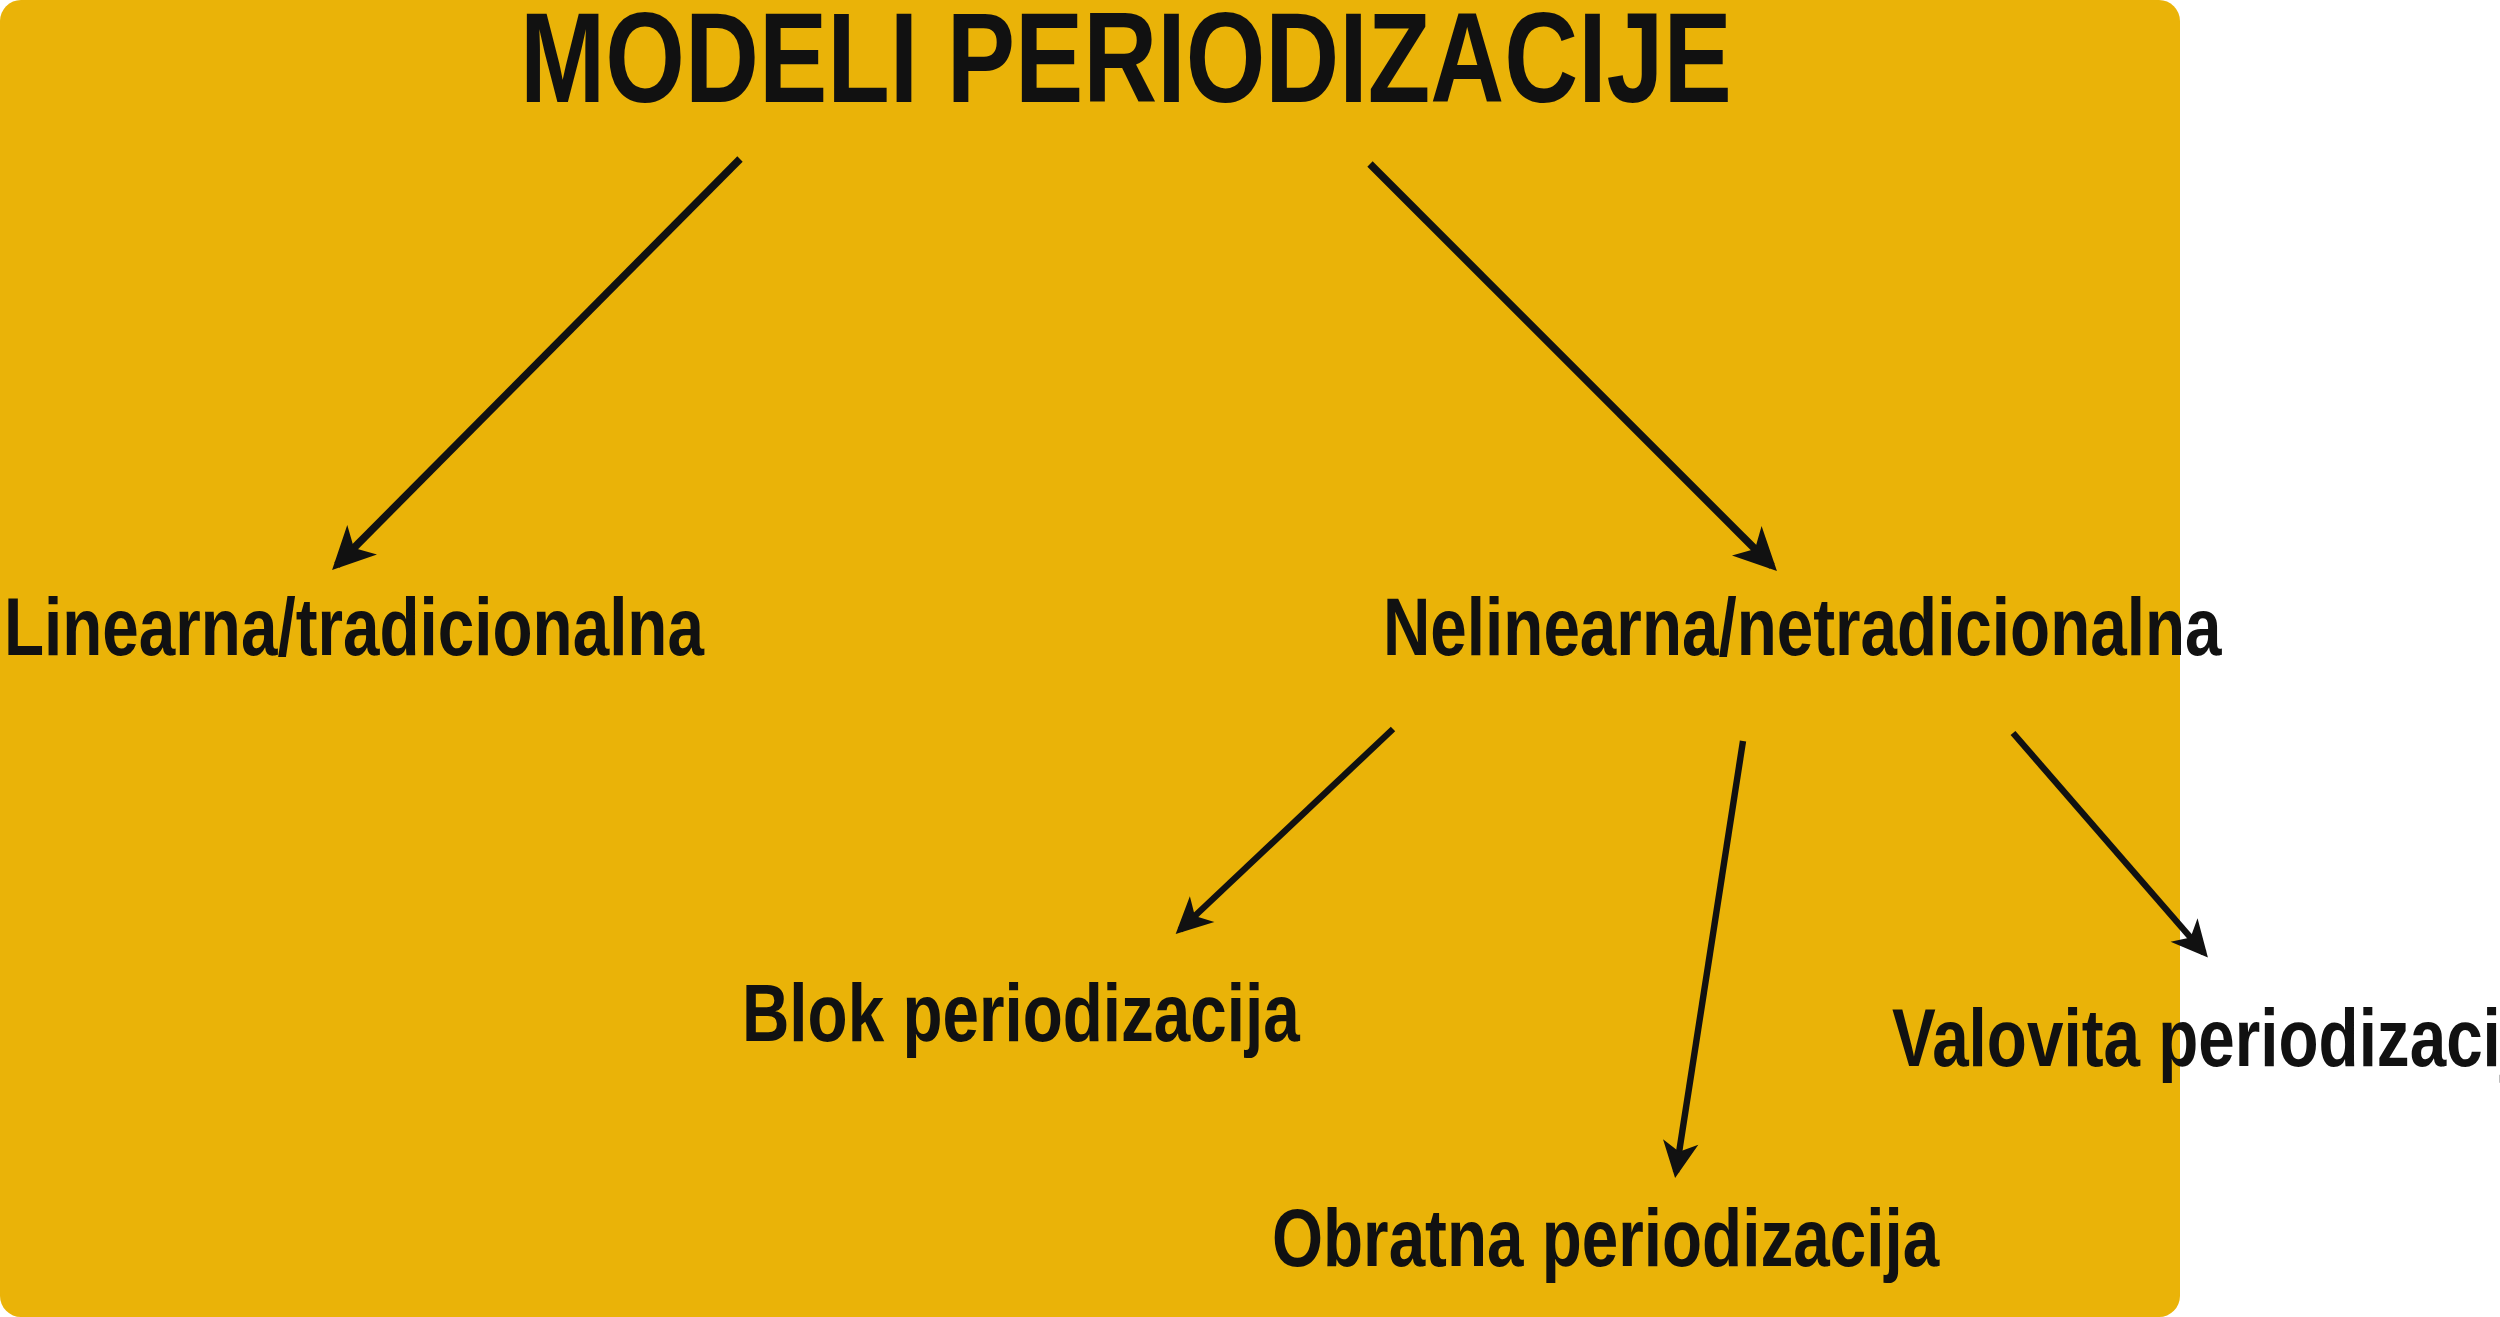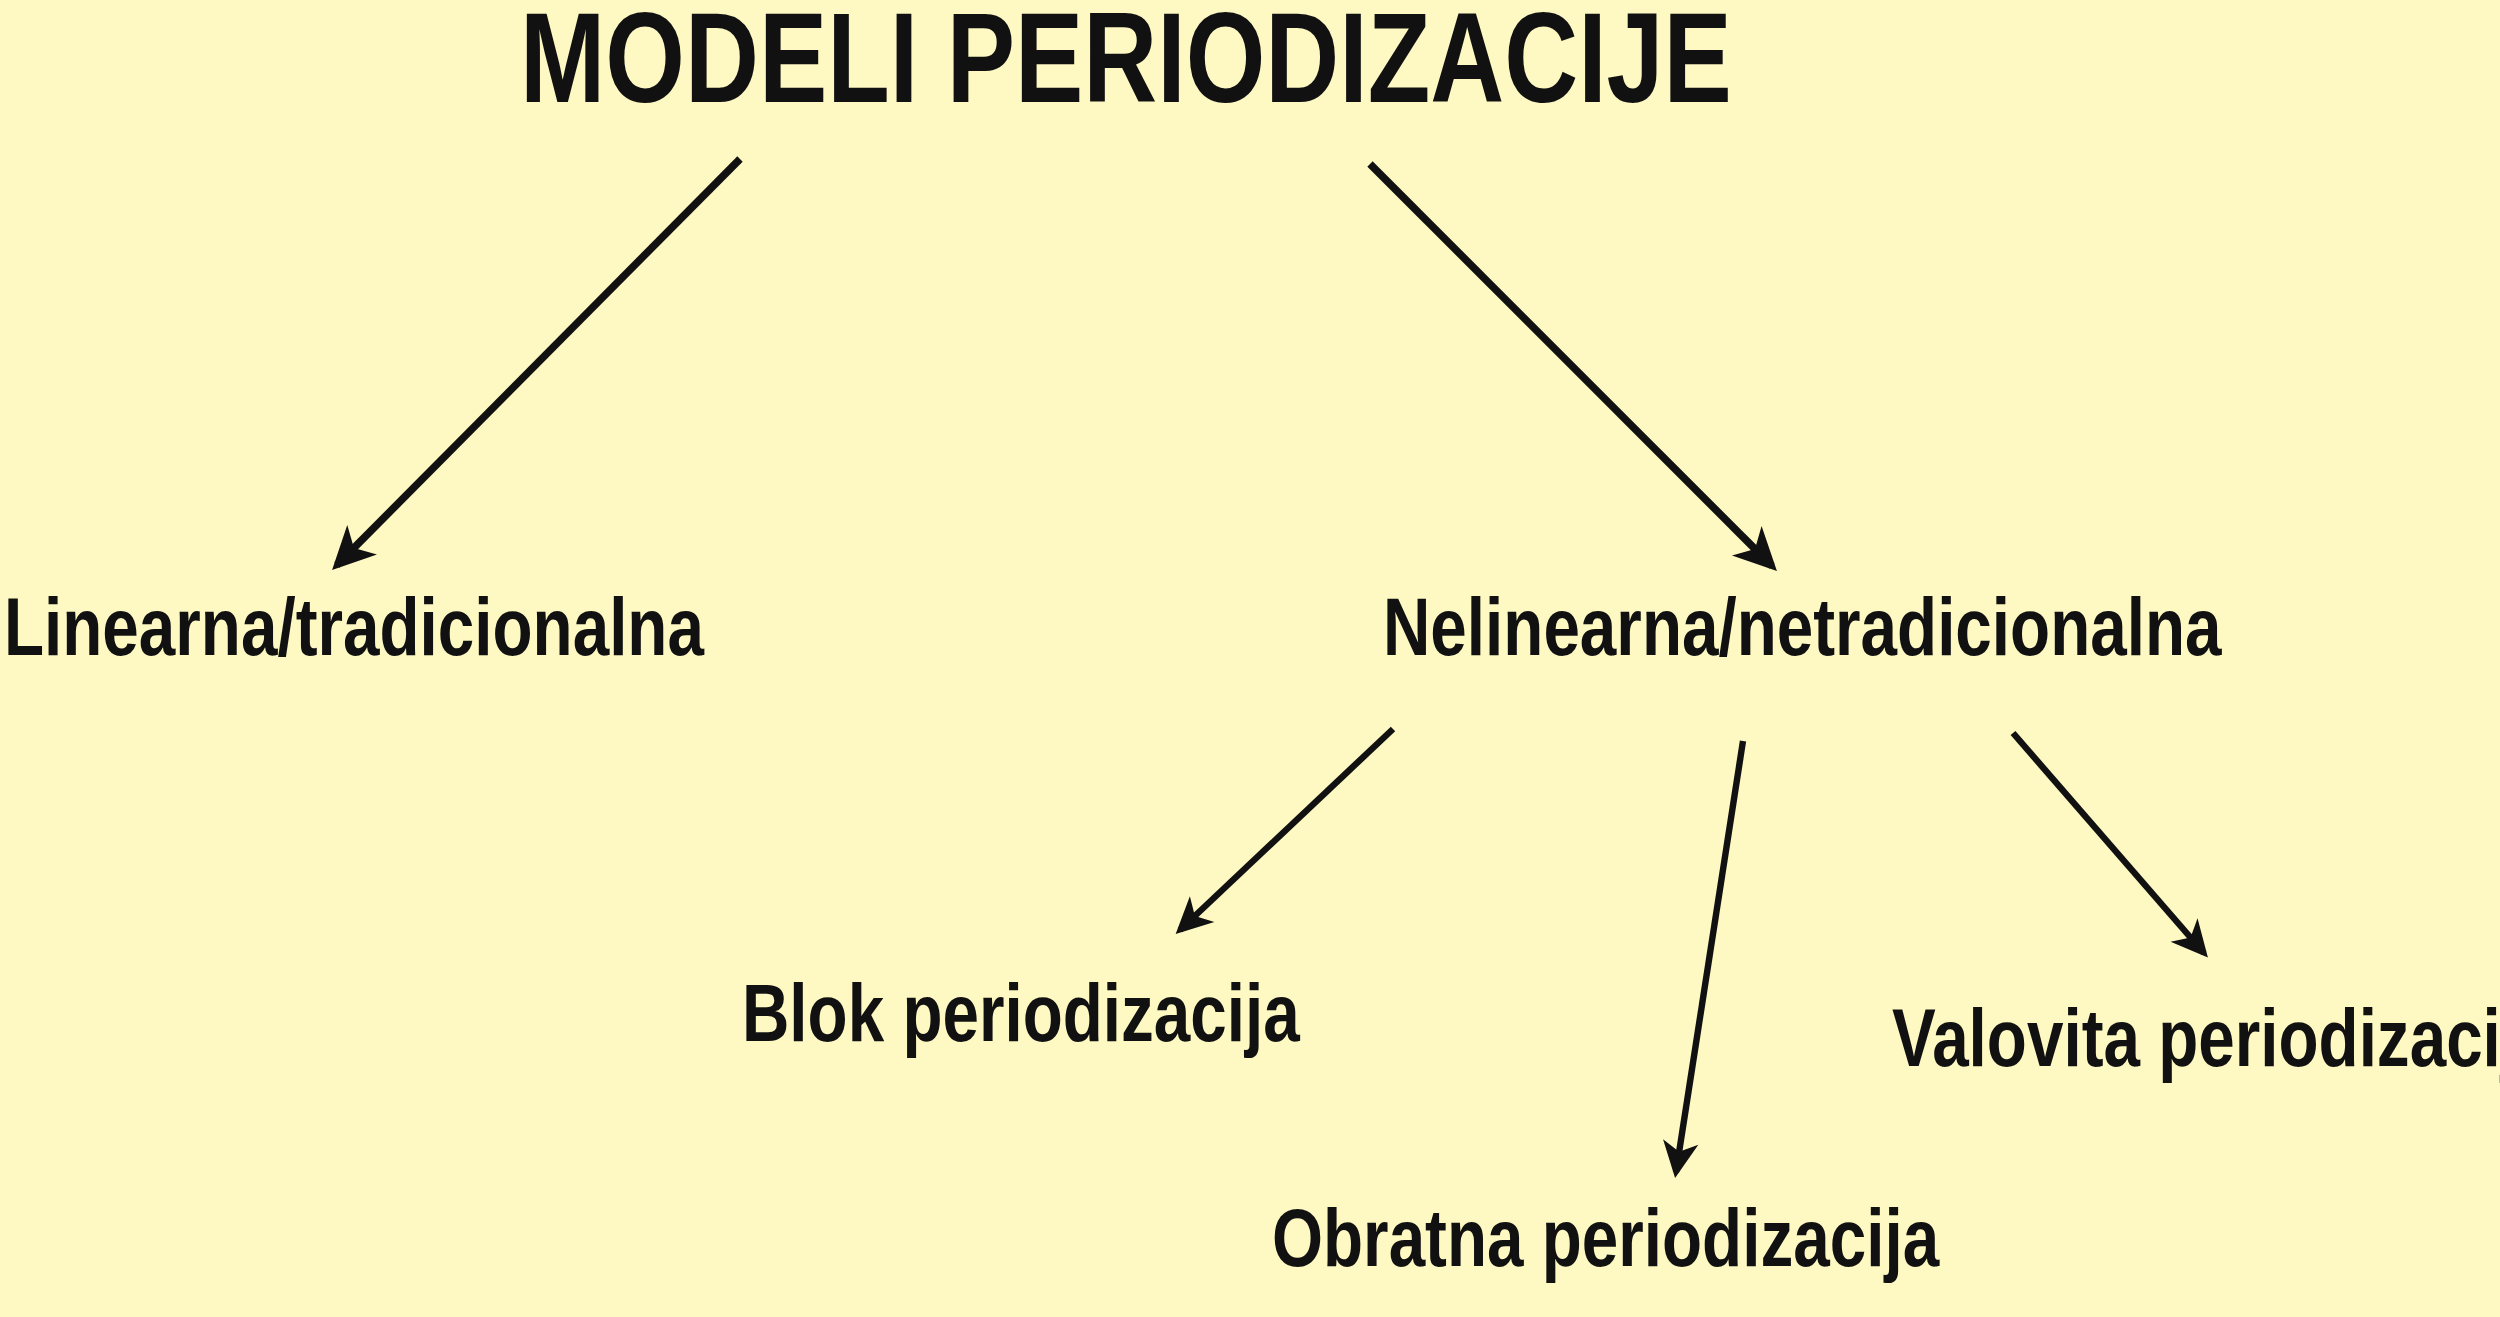--- a/index.html
+++ b/index.html
@@ -8,23 +8,24 @@
     background: #ffffff;
   }
   body {
     width: 2500px;
     height: 1317px;
     overflow: hidden;
     font-family: "Liberation Sans", "DejaVu Sans", sans-serif;
   }
   #canvas {
     position: relative;
-    width: 2500px;
+    width: 2180px;
     height: 1317px;
-    background: #fef9c3;
+    background: #eab308;
+    border-radius: 21px;
   }
   .arrows {
     position: absolute;
     left: 0;
     top: 0;
     width: 2500px;
     height: 1317px;
   }
   .node {
     position: absolute;

